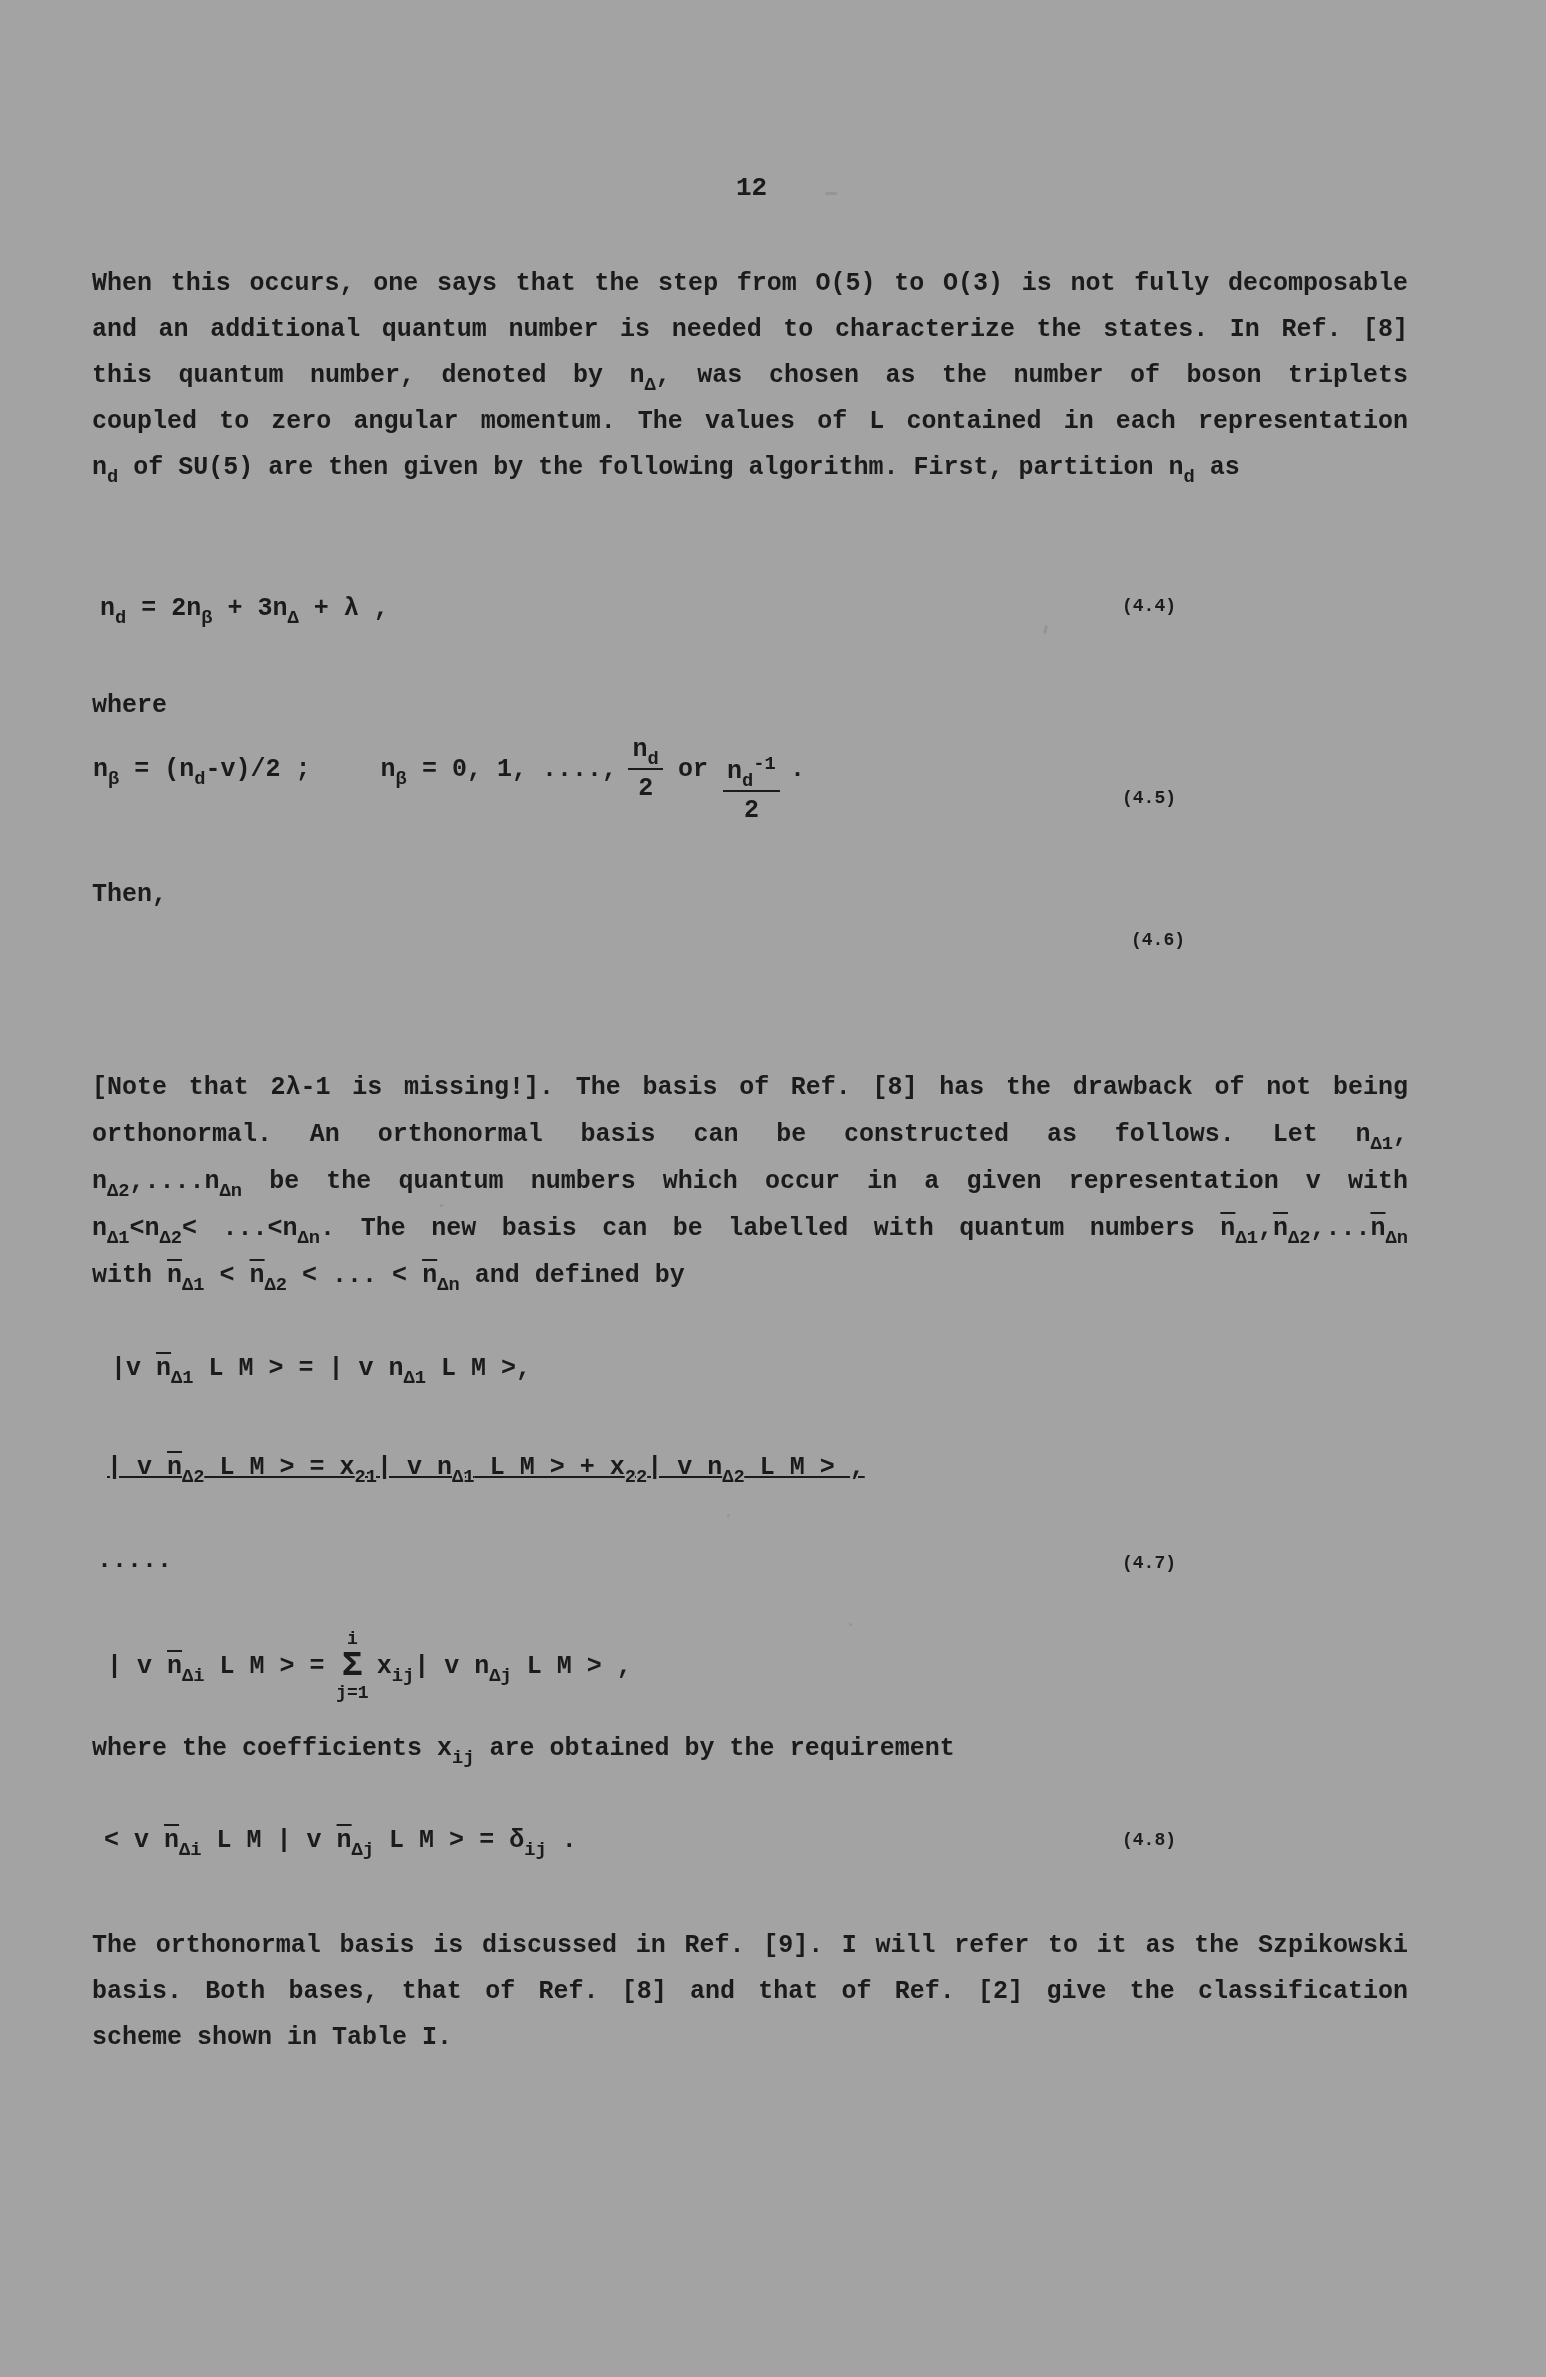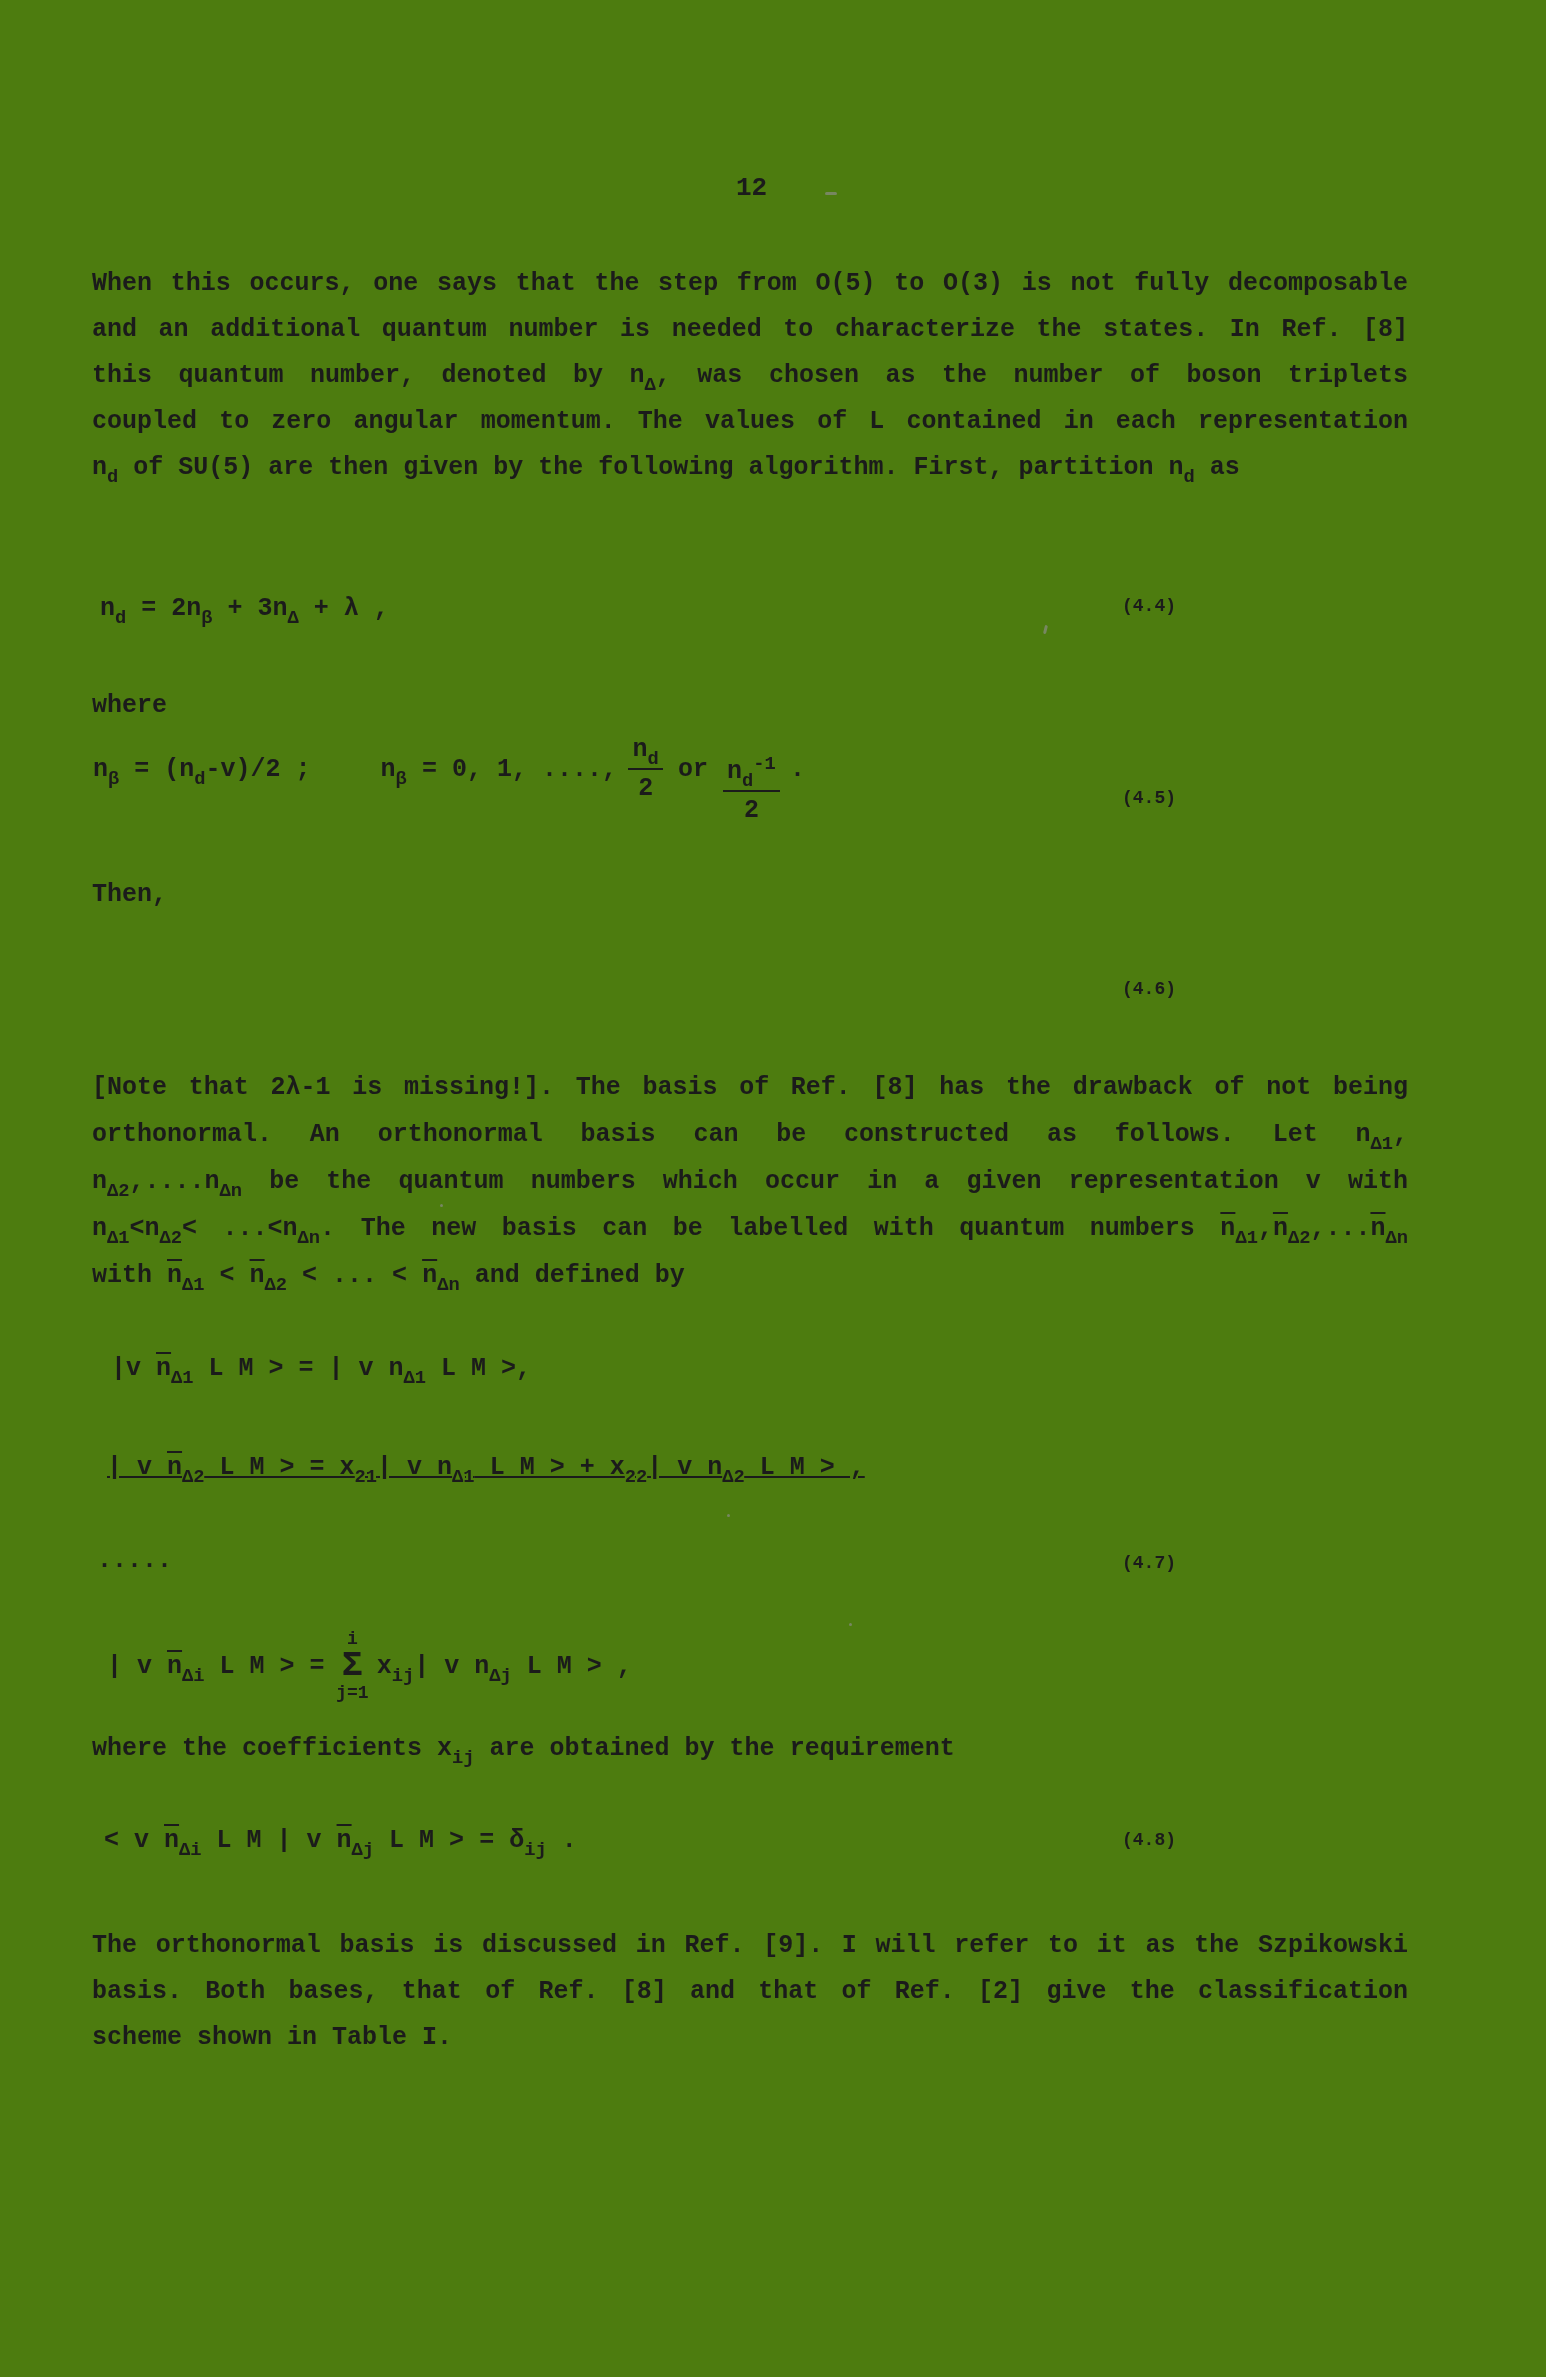--- a/index.html
+++ b/index.html
@@ -27,21 +27,21 @@
   .frac .num{border-bottom:2.5px solid currentColor;padding:0 4.1px 2.5px;}
   .frac .den{padding-top:2.5px;}
   .sum{display:inline-flex;flex-direction:column;align-items:center;line-height:1;margin:0 8.2px 0 11.5px;}
   .sum .lim{font-size:18px;line-height:1;}
   .sum .sigma{font-size:35px;line-height:1;margin:0.8px 0;}
   .speck{position:absolute;background:#8d8d8d;opacity:.65;border-radius:1.6px;}
 </style>
 </head>
 <body>
 
-<div class="page" style="background: #4d7c0f; color: rgb(27, 27, 27);">
+<div class="page" style="background: #a3a3a3; color: rgb(27, 27, 27);">
 
   <div class="abs block" style="top:172px;left:736px;font-size:26px;">12</div>
   <div class="speck" style="top:192px;left:825px;width:11.5px;height:2.5px;"></div>
 
   <div class="abs para" style="top:261px;left:92px;">
       <div class="line">When this occurs, one says that the step from O(5) to O(3) is not fully decomposable</div>
       <div class="line">and an additional quantum number is needed to characterize the states. In Ref. [8]</div>
       <div class="line">this quantum number, denoted by n<sub>Δ</sub>, was chosen as the number of boson triplets</div>
       <div class="line">coupled to zero angular momentum. The values of L contained in each representation</div>
       <div class="line">n<sub>d</sub> of SU(5) are then given by the following algorithm. First, partition n<sub>d</sub> as</div>
@@ -64,21 +64,21 @@
     <span class="frac" style="margin-left:15px;margin-top:44px;">
       <span class="num">n<sub>d</sub><sup>-1</sup></span>
       <span class="den">2</span>
     </span>
     <span style="margin-left:10px;">.</span>
   </div>
   <div class="eq-label" style="top:782px;">(4.5)</div>
 
   <div class="abs block" style="top:878px;left:92px;">Then,</div>
 
-  <div class="eq-label" style="top:973px;">(4.6)</div>
+  <div class="eq-label" style="top:924px;margin-left:9px;">(4.6)</div>
 
   <div class="abs para" style="top:1064px;left:92px;line-height:47px;">
       <div class="line">[Note that 2λ-1 is missing!]. The basis of Ref. [8] has the drawback of not being</div>
       <div class="line">orthonormal. An orthonormal basis can be constructed as follows. Let n<sub>Δ1</sub>,</div>
       <div class="line">n<sub>Δ2</sub>,....n<sub>Δn</sub> be the quantum numbers which occur in a given representation v with</div>
       <div class="line">n<sub>Δ1</sub>&lt;n<sub>Δ2</sub>&lt; ...&lt;n<sub>Δn</sub>. The new basis can be labelled with quantum numbers <span class="ov">n</span><sub>Δ1</sub>,<span class="ov">n</span><sub>Δ2</sub>,...<span class="ov">n</span><sub>Δn</sub></div>
       <div class="line">with <span class="ov">n</span><sub>Δ1</sub> &lt; <span class="ov">n</span><sub>Δ2</sub> &lt; ... &lt; <span class="ov">n</span><sub>Δn</sub> and defined by</div>
     </div>
   <div class="speck" style="top:1204px;left:440px;width:3.3px;height:3.3px;"></div>
 

